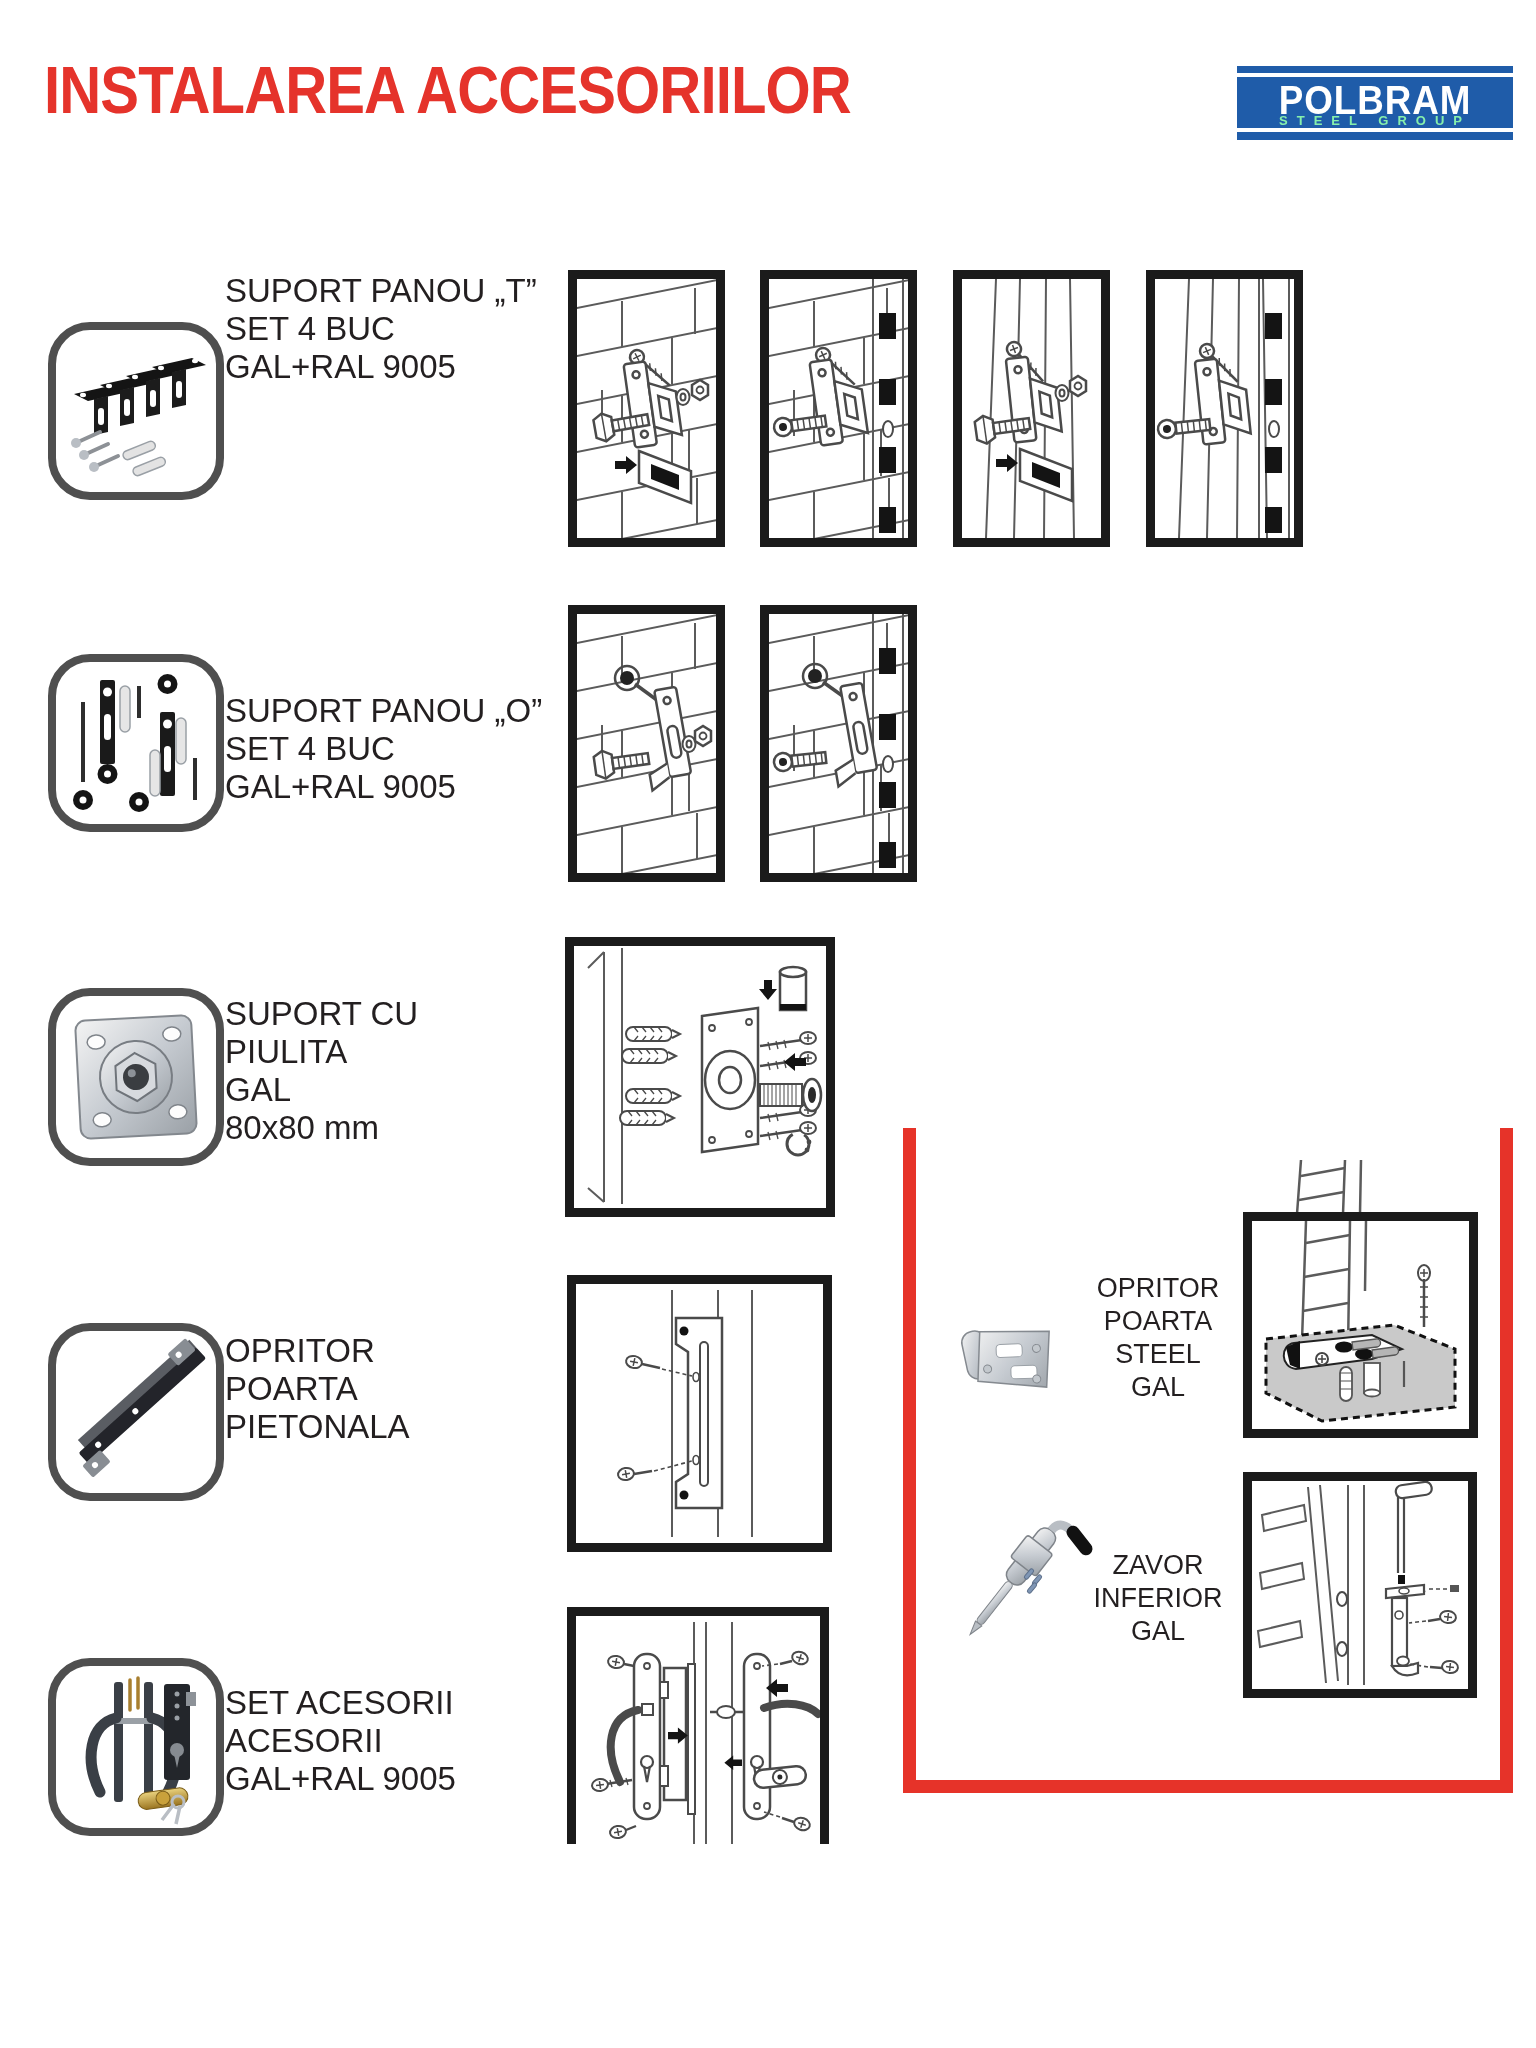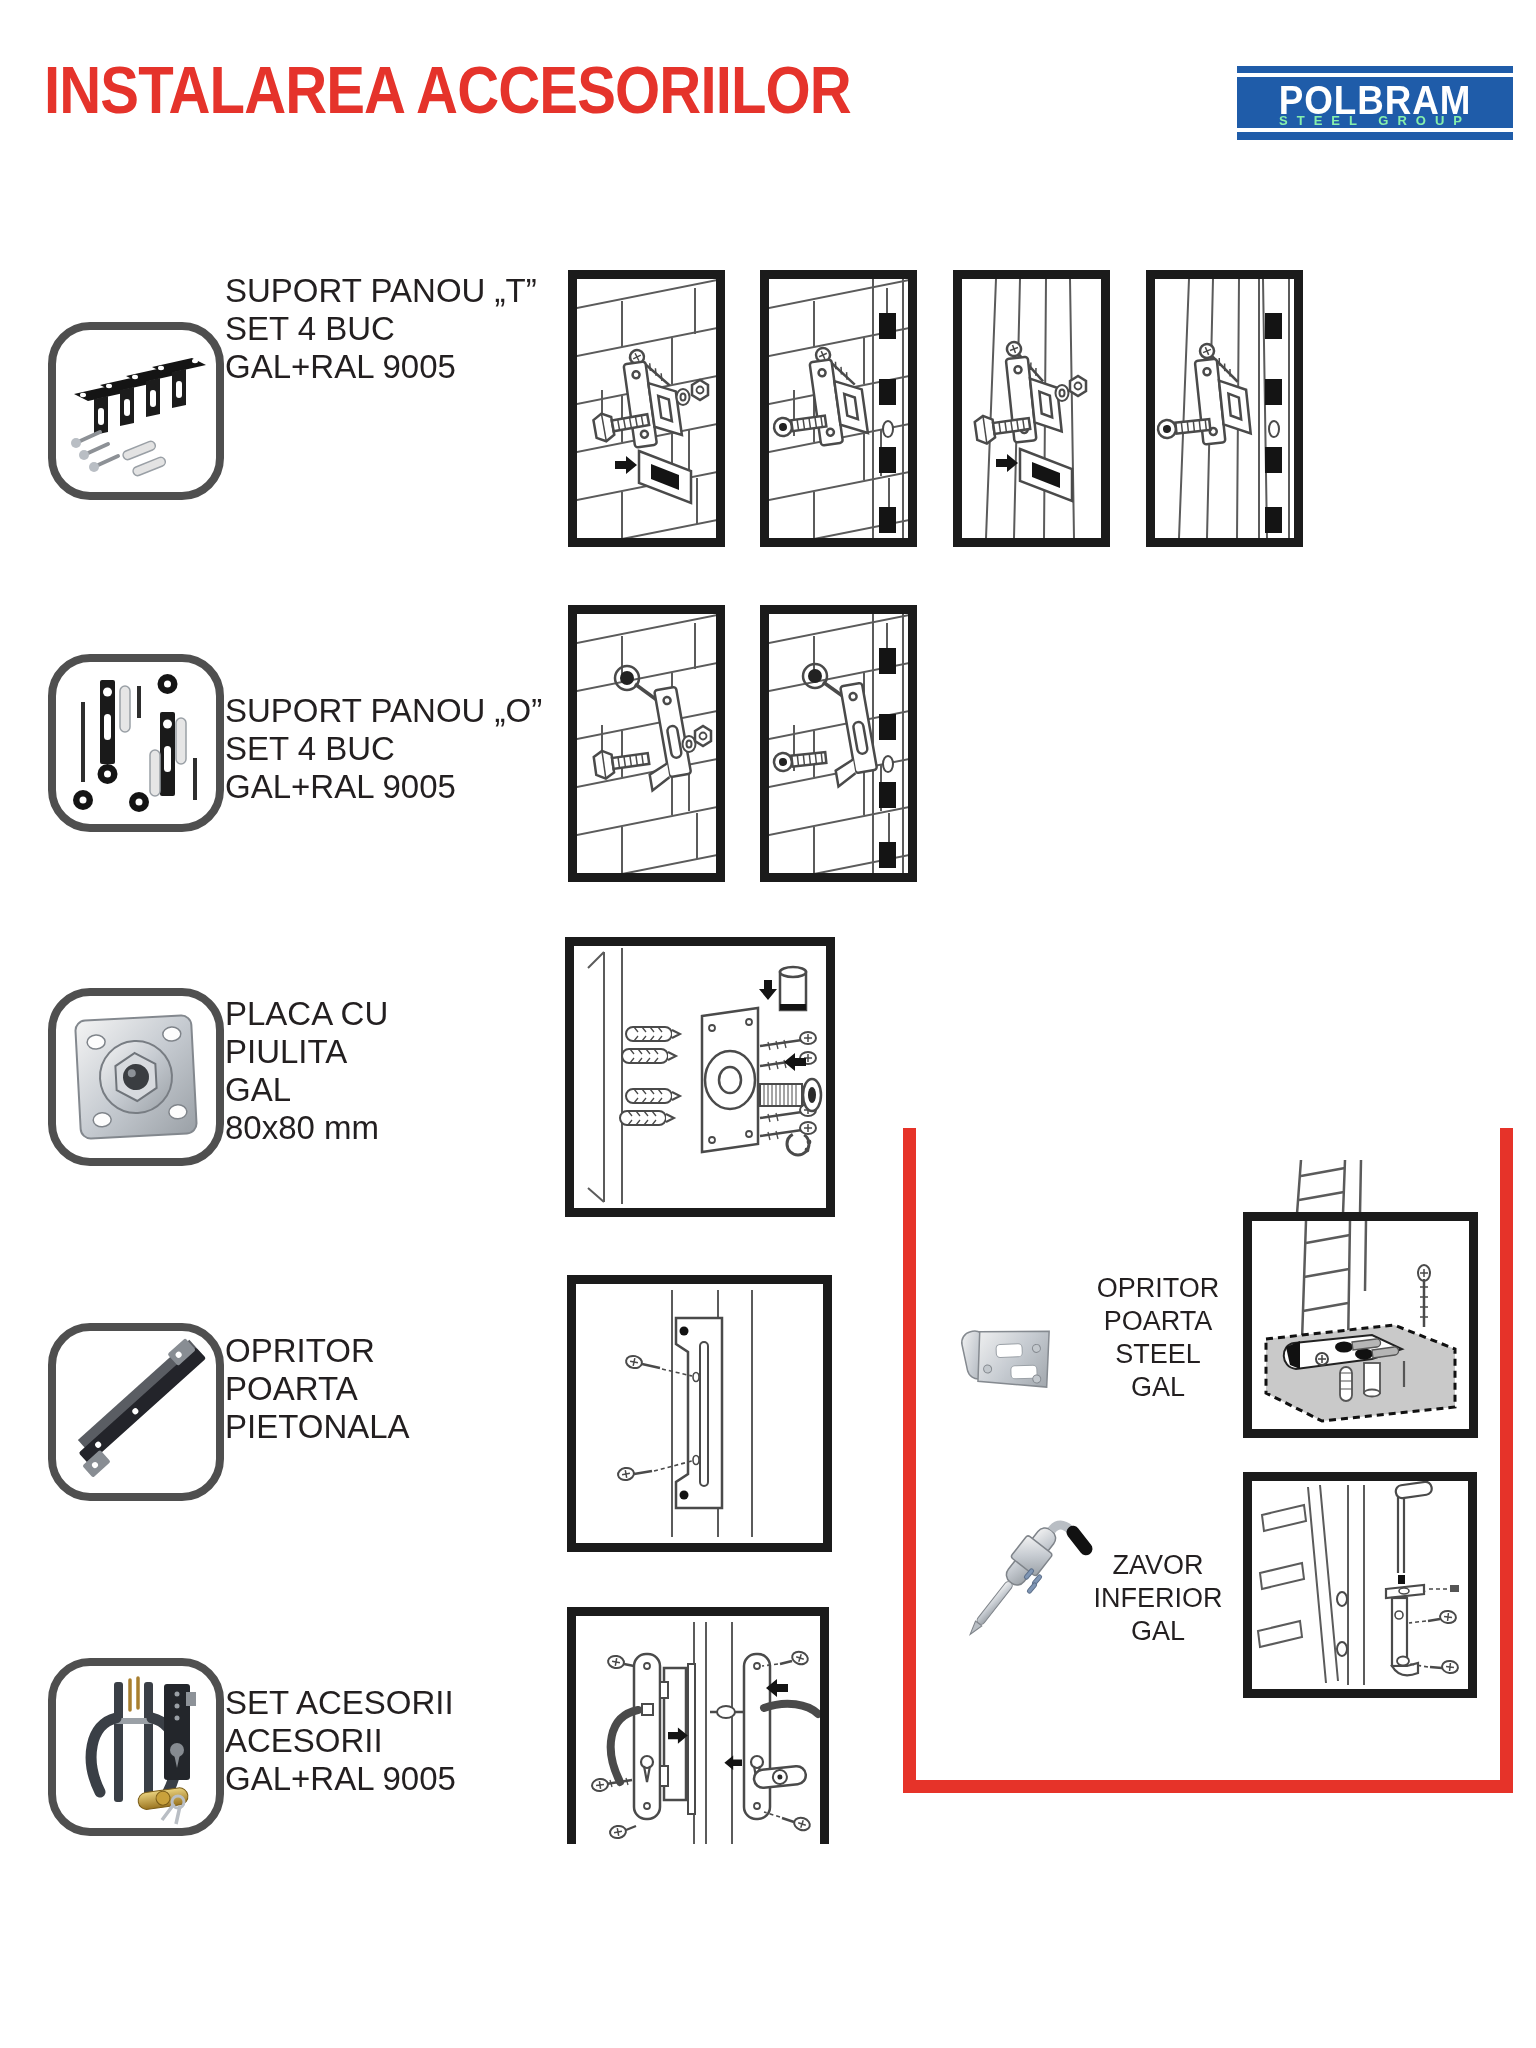--- a/index.html
+++ b/index.html
@@ -290,21 +290,21 @@
             <ellipse cx="120" cy="118" rx="9" ry="7"></ellipse>
         </g>
         <circle cx="80" cy="81" r="36" fill="url(#gmetal)" stroke="#787d83" stroke-width="2"></circle>
         <path d="M80 57 L100 69 V93 L80 105 L60 93 V69 Z" fill="#d7dade" stroke="#6f747a" stroke-width="2"></path>
         <circle cx="80" cy="81" r="13" fill="#3a3d41"></circle>
         <circle cx="76" cy="77" r="4" fill="#8d9298"></circle>
       </g>
     </svg>
   </div>
   <div class="label" style="top:995px">
-    <div>PLACA CU</div>
+    <div>SUPORT CU</div>
     <div>PIULITA</div>
     <div>GAL</div>
     <div>80x80 mm</div>
   </div>
   <div class="frame" style="left:565px;top:937px;width:270px;height:280px">
     <svg viewBox="0 0 252 262" preserveAspectRatio="none">
       <path d="M30 6 V256 M48 2 V258 M30 6 L14 22 M30 256 L14 242" stroke="#5b5b5b" stroke-width="2" fill="none"></path>
       <use href="#dowel" transform="translate(52,88)"></use>
       <use href="#dowel" transform="translate(48,110)"></use>
       <use href="#dowel" transform="translate(52,150)"></use>

